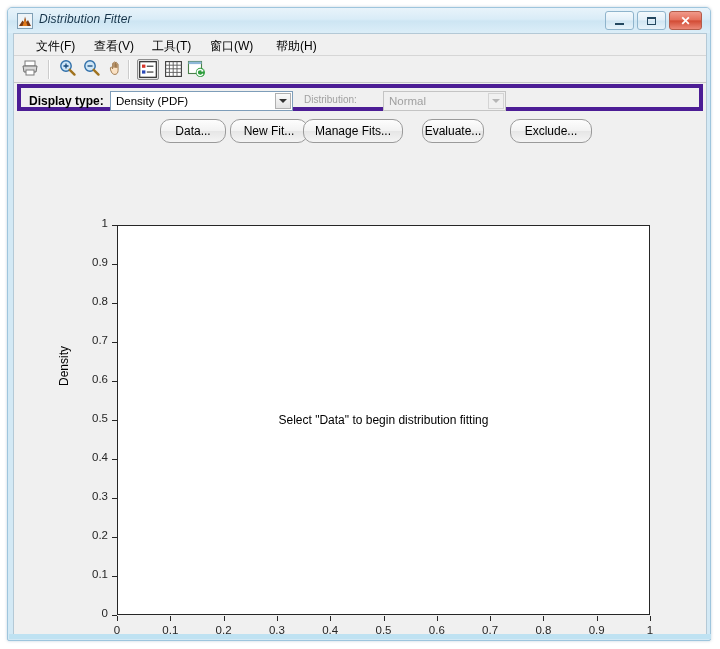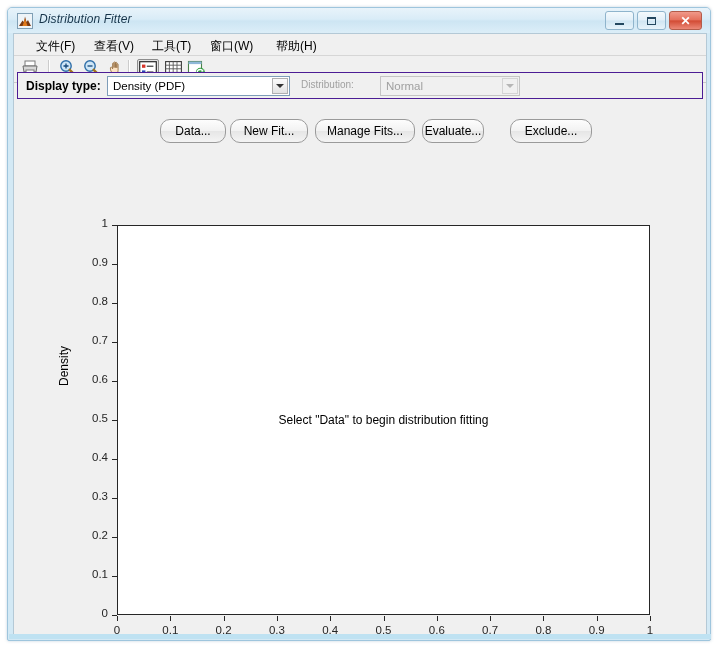--- a/index.html
+++ b/index.html
@@ -124,24 +124,24 @@
   }
   .tb-sep {
     position: absolute; top: 4px;
     width: 1px; height: 19px;
     background: #cccccc;
     border-right: 1px solid #ffffff;
   }
 
   
   #disp-panel {
-    position: absolute; left: 3px; top: 38px;
+    position: absolute; left: 3px; top: 50px;
     width: 686px; height: 27px;
     background: #f0f0f0;
-    border: 1px solid #4c1d95;
+    border: 4px solid #4c1d95;
     box-sizing: border-box;
   }
   #disp-label {
     position: absolute; left: 8px; top: 6px;
     font-size: 12px; font-weight: bold; color: #000;
     white-space: nowrap;
   }
   #dist-label {
     position: absolute; left: 283px; top: 6px;
     font-size: 10px; color: #a0a0a0;
@@ -380,31 +380,31 @@
 
       <div class="combo" style="left:89px; width:183px;">
         <div class="combo-text">Density (PDF)</div>
         <div class="combo-arrow">
             <span class="arrow-tri"></span>
           </div>
       </div>
 
       <div id="dist-label">Distribution:</div>
 
-      <div class="combo disabled" style="left:362px; width:140px;">
+      <div class="combo disabled" style="left:362px; width:123px;">
         <div class="combo-text">Normal</div>
         <div class="combo-arrow">
             <span class="arrow-tri"></span>
           </div>
       </div>
     </div>
 
     <div class="act-btn" style="left:146px; width:66px;">Data...</div>
     <div class="act-btn" style="left:216px; width:78px;">New Fit...</div>
-    <div class="act-btn" style="left:301px; width:100px;">Manage Fits...</div>
+    <div class="act-btn" style="left:289px; width:100px;">Manage Fits...</div>
     <div class="act-btn" style="left:408px; width:62px;">Evaluate...</div>
     <div class="act-btn" style="left:496px; width:82px;">Exclude...</div>
 
     <div id="figure">
       <div id="axes"></div>
       <div id="plot-message">Select "Data" to begin distribution fitting</div>
 
       <div id="ytick-labels">
           <div class="ytick-label" style="top: 459px; right: 595px;">0</div>
           <div class="ytick-label" style="top: 420px; right: 595px;">0.1</div>

